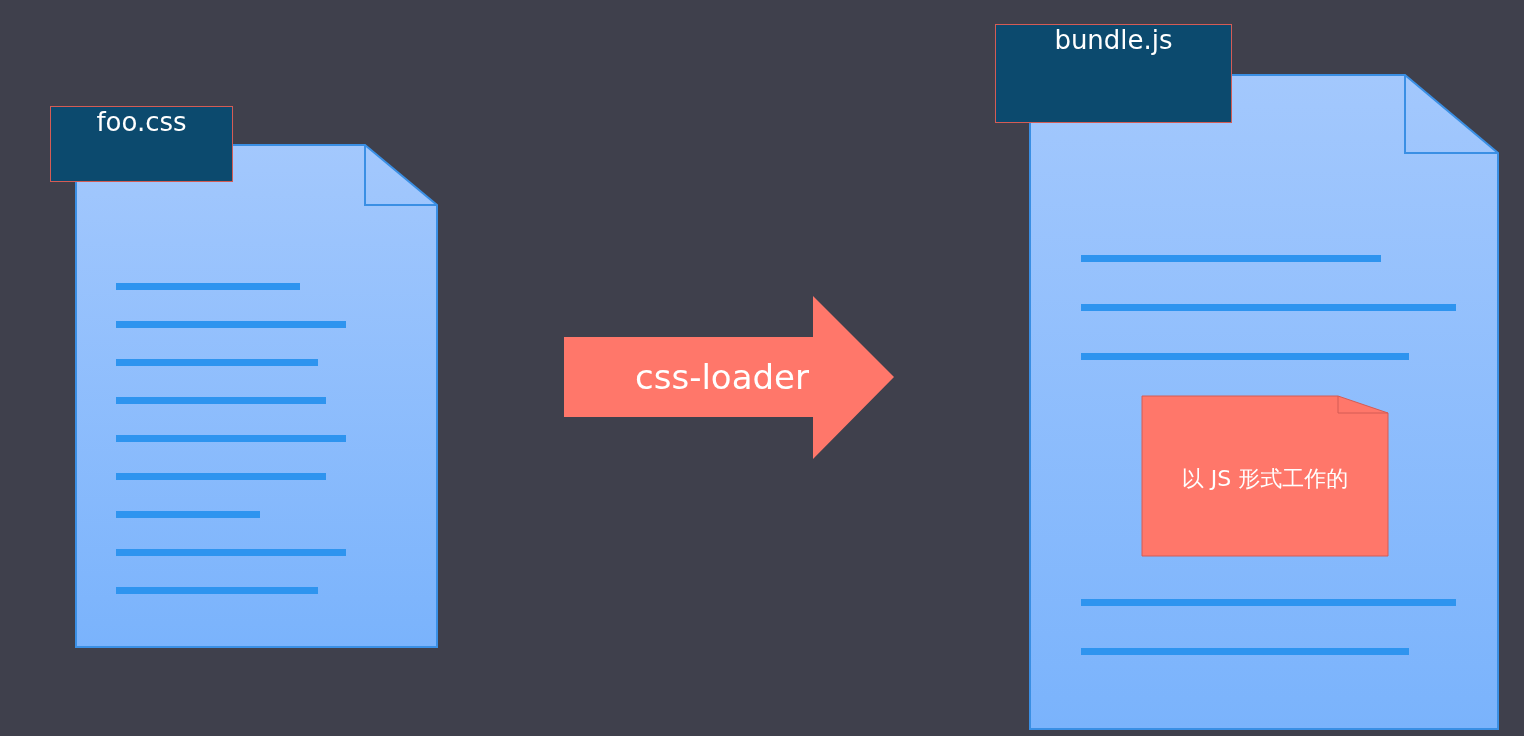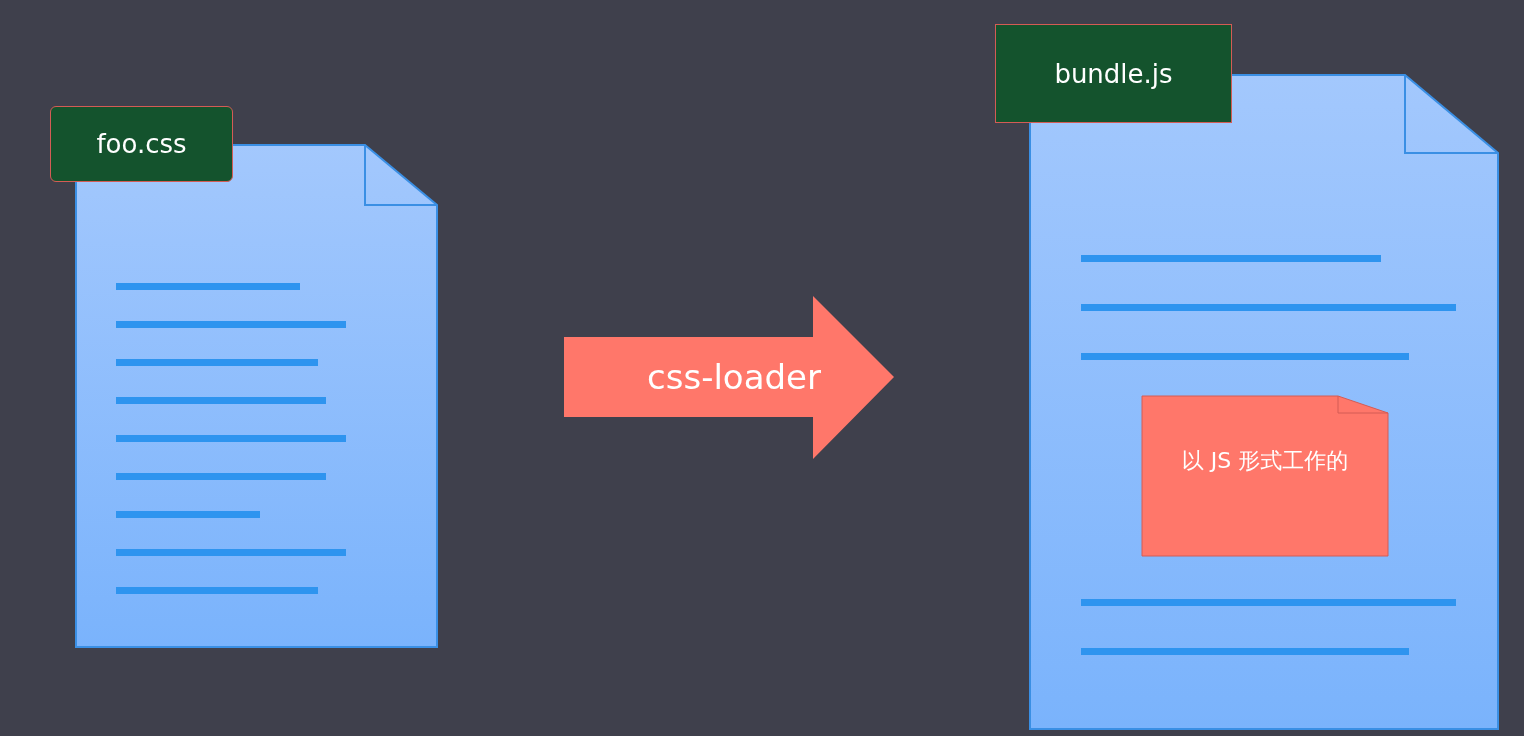--- a/index.html
+++ b/index.html
@@ -3,31 +3,31 @@
   <meta charset="utf-8">
   <style>
     html, body { margin: 0; padding: 0; }
     body {
       width: 1524px; height: 736px; overflow: hidden;
       background: #3f404c; position: relative;
       font-family: "DejaVu Sans", "Liberation Sans", sans-serif;
     }
     svg.doc { position: absolute; overflow: visible; }
     .label-box {
-      position: absolute; background: #14532d; border: 1px solid #d45c55;
-      color: #ffffff; display: flex; align-items: center; justify-content: center;
+      position: absolute; background: #0c4a6e; border: 1px solid #d45c55;
+      color: #ffffff; display: flex; justify-content: center;
       box-sizing: border-box;
     }
     .line { position: absolute; height: 7px; background: #2e94ef; }
     .arrow-text {
       position: absolute; color: #fff; font-size: 34px; display: flex;
       align-items: center; justify-content: center;
     }
     .note-text {
-      position: absolute; color: #fff; font-size: 22px; text-align: center; line-height: 31px;
+      position: absolute; color: #fff; font-size: 22px; text-align: center; line-height: 31px; margin-top: 18px;
     }
   </style>
 </head>
 <body>
 
 <svg class="doc" style="left:0;top:0" width="1524" height="736">
   <defs>
     <linearGradient id="docgrad" x1="0" y1="0" x2="0" y2="1">
       <stop offset="0" stop-color="#a3c8fd"></stop>
       <stop offset="1" stop-color="#7ab3fc"></stop>
@@ -62,27 +62,27 @@
     <div class="line" style="left: 116px; top: 587px; width: 202px;"></div>
   </div>
 <div id="out-lines">
     <div class="line" style="left: 1081px; top: 255px; width: 300px;"></div>
     <div class="line" style="left: 1081px; top: 304px; width: 375px;"></div>
     <div class="line" style="left: 1081px; top: 353px; width: 328px;"></div>
     <div class="line" style="left: 1081px; top: 599px; width: 375px;"></div>
     <div class="line" style="left: 1081px; top: 648px; width: 328px;"></div>
   </div>
 
-<div class="label-box" style="left:50px;top:106px;width:183px;height:76px;font-size:26px;border-radius:6px;">
+<div class="label-box" style="left:50px;top:106px;width:183px;height:76px;font-size:26px;">
   <span>foo.css</span>
 </div>
 
 <div class="label-box" style="left:995px;top:24px;width:237px;height:99px;font-size:26px;">
   <span>bundle.js</span>
 </div>
 
-<div class="arrow-text" style="left:584px;top:337px;width:300px;height:80px;">
+<div class="arrow-text" style="left:572px;top:337px;width:300px;height:80px;">
   <span>css-loader</span>
 </div>
 
 <div class="note-text" style="left:1142px;top:445px;width:246px;">
   <div>以 JS 形式工作的</div>
 </div>
 
 </body></html>

